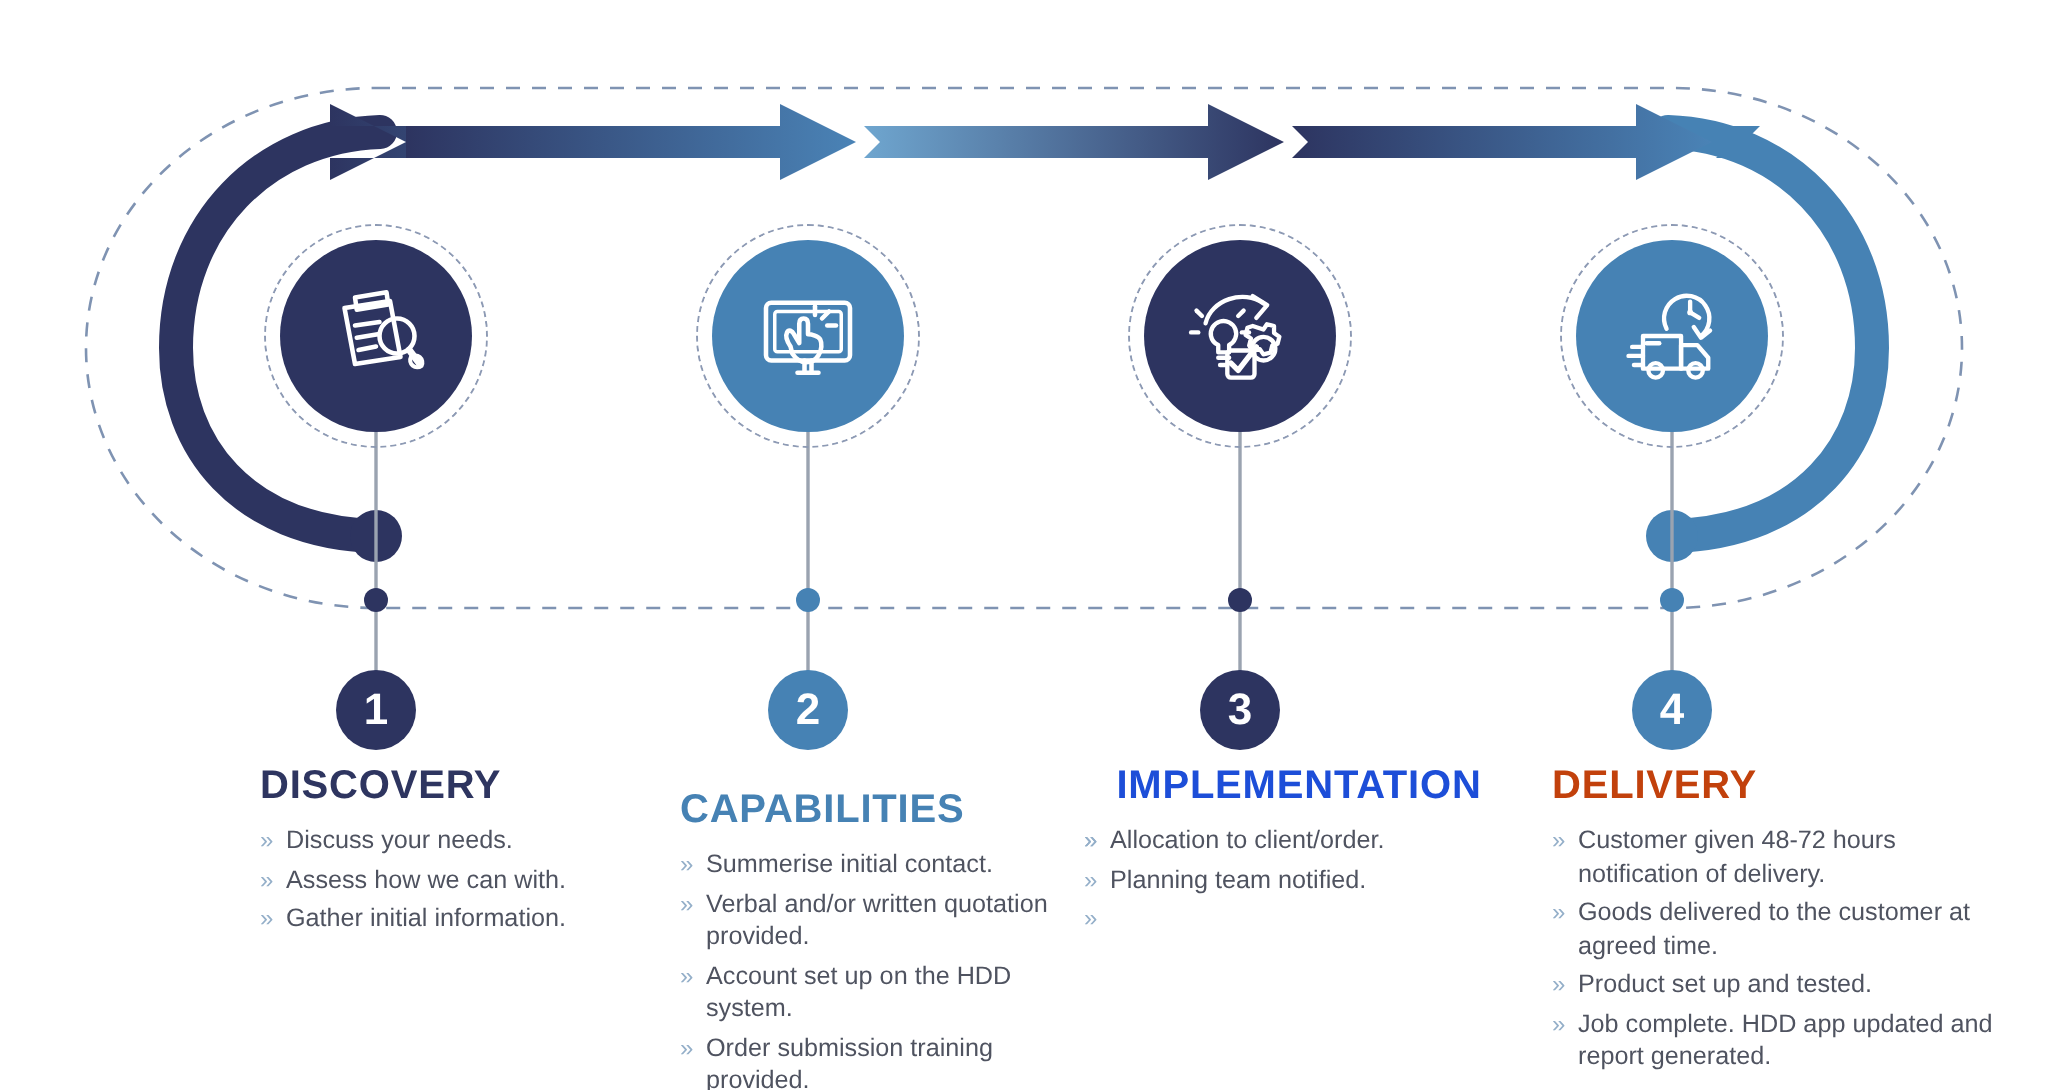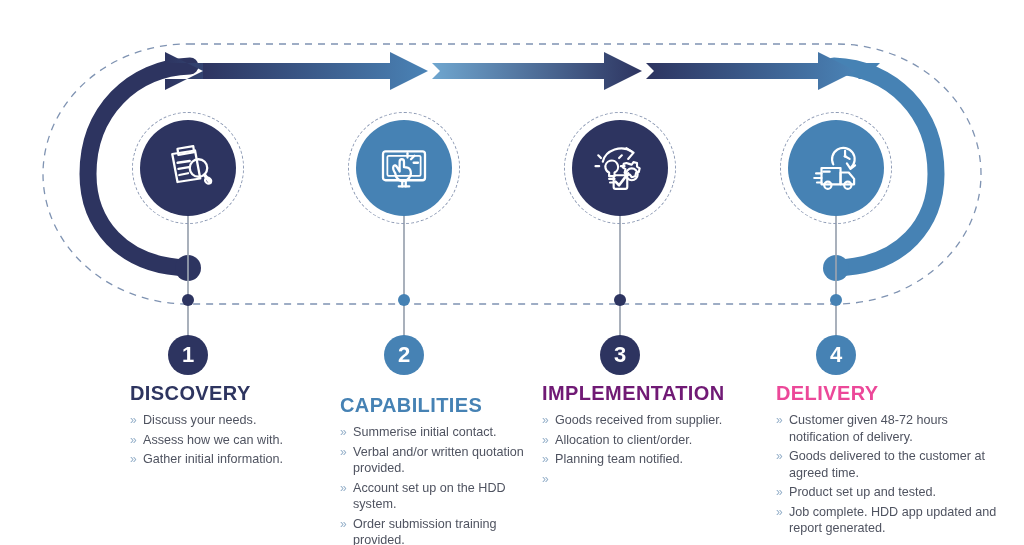--- a/index.html
+++ b/index.html
@@ -244,23 +244,23 @@
         <path d="M27 47 L31 51 L41 38" stroke-width="3"></path>
         <path d="M52 27 l3 1 l2 -3 l4 1 l0 4 l3 2 l-1 4 l-3 1 l-1 4 l-4 1 l-2 -3 l-4 1 l-2 -3 l1 -4 l-3 -2 l1 -4 l3 -1 Z" transform="translate(-9,1) scale(0.98)"></path>
         <circle cx="45" cy="39" r="6.5"></circle>
       </g>
     </svg>
   </div>
   <div class="badge" style="left:600px; top:335px; background:#2d3460;">
     <span>3</span>
   </div>
   <div class="col" style="left:542px; top:382px; width:215px;">
-    <h3 class="col-title" style="color:#701a75;">IMPLEMENTATION</h3>
-    <ul class="bullets">
-      <li><span class="mk">»</span><span>Goods received from supplier.</span></li>
+    <h3 class="col-title" style="color:#1d4ed8;text-align:center;">IMPLEMENTATION</h3>
+    <ul class="bullets">
+      <li><span class="mk">»</span></li>
       <li><span class="mk">»</span><span>Allocation to client/order.</span></li>
       <li><span class="mk">»</span><span>Planning team notified.</span></li>
       <li><span class="mk">»</span></li>
     </ul>
   </div>
 
   <div class="disc-ring" style="left:780px; top:112px;"></div>
   <div class="disc" style="left:788px; top:120px; background:#4682b4;">
     <svg width="58" height="58" viewBox="0 0 64 64">
       <g fill="none" stroke="#ffffff" stroke-width="2.4" stroke-linecap="round" stroke-linejoin="round">
@@ -276,21 +276,21 @@
         <line x1="11" y1="48" x2="16" y2="48"></line>
         <circle cx="23" cy="51" r="4"></circle>
         <circle cx="45" cy="51" r="4"></circle>
       </g>
     </svg>
   </div>
   <div class="badge" style="left:816px; top:335px; background:#4682b4;">
     <span>4</span>
   </div>
   <div class="col" style="left:776px; top:382px; width:230px;">
-    <h3 class="col-title" style="color:#ec4899;">DELIVERY</h3>
+    <h3 class="col-title" style="color:#c2410c;">DELIVERY</h3>
     <ul class="bullets">
       <li><span class="mk">»</span><span>Customer given 48-72 hours notification of delivery.</span></li>
       <li><span class="mk">»</span><span>Goods delivered to the customer at agreed time.</span></li>
       <li><span class="mk">»</span><span>Product set up and tested.</span></li>
       <li><span class="mk">»</span><span>Job complete. HDD app updated and report generated.</span></li>
     </ul>
   </div>
 
 </div>
 

